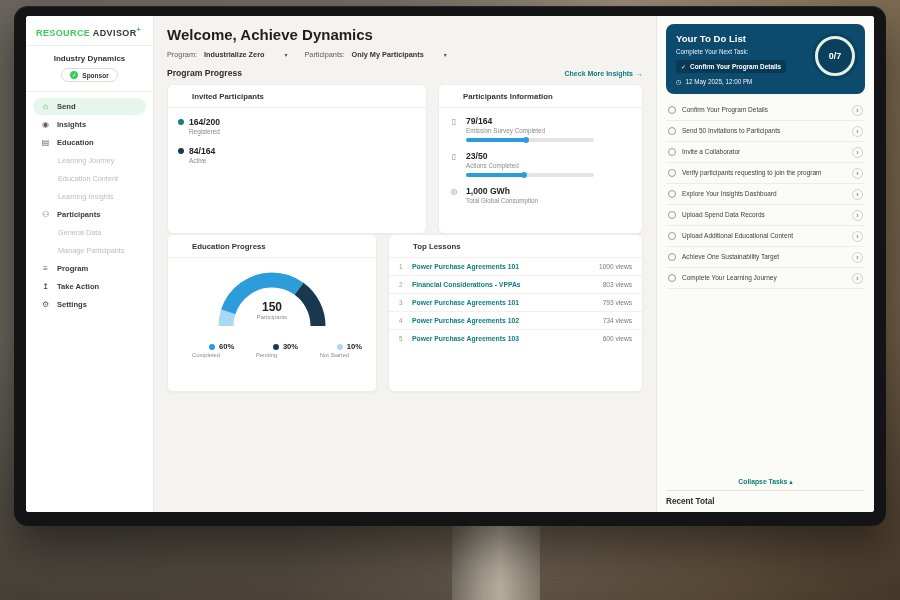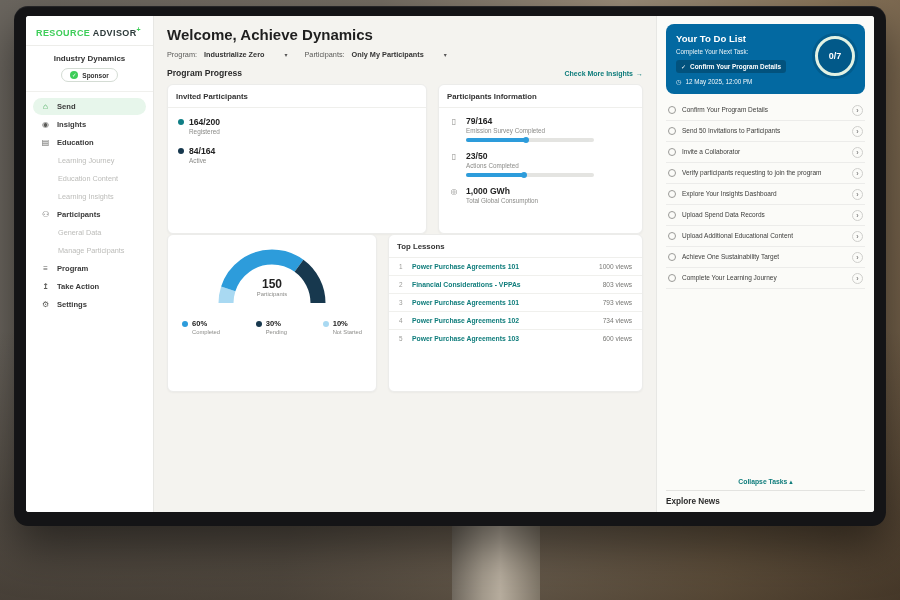--- a/index.html
+++ b/index.html
@@ -37,21 +37,21 @@
   .main { flex:1; background:#f4f3ef; padding:10px 13px; overflow:hidden; min-width:0; }
   h1.welcome { font-size:15px; font-weight:700; color:#1f1f1f; }
   .filters { display:flex; align-items:center; gap:7px; margin-top:7px; font-size:7.3px; color:#5a5a58; }
   .f-value { display:inline-flex; align-items:center; gap:20px; font-weight:700; color:#333; cursor:pointer; margin-right:10px; }
   .chev { font-size:6px; color:#555; }
   .sec-head { display:flex; align-items:center; justify-content:space-between; margin-top:9px; margin-bottom:6px; }
   .sec-title { font-size:8.6px; font-weight:700; color:#2b2b2b; }
   .sec-link { font-size:7px; font-weight:700; color:#0e7c7b; cursor:pointer; display:inline-flex; gap:3px; align-items:center; }
   .cards-row { display:flex; gap:11px; }
   .card { background:#fff; border:1px solid #ececea; border-radius:6px; box-shadow:0 1px 2px rgba(0,0,0,.04); overflow:hidden; }
-  .card-title { font-size:7.8px; font-weight:700; color:#333; padding:7px 8px 6px; border-bottom:1px solid #efefec; }
+  .card-title { font-size:7.8px; font-weight:700; color:#333; padding:7px 24px 6px; border-bottom:1px solid #efefec; }
   .card-invited { flex:0 0 260px; height:150px; }
   .card-info { flex:1; height:150px; }
   .card-edu { flex:0 0 210px; height:158px; }
   .card-lessons { flex:1; height:158px; }
 
   .donut-row { display:flex; align-items:center; gap:10px; padding:9px 10px; }
   .donut-wrap { position:relative; width:96px; height:96px; flex:none; }
   .donut-wrap svg { width:96px; height:96px; }
   .donut-center { position:absolute; inset:0; display:flex; flex-direction:column; align-items:center; justify-content:center; text-align:center; }
   .dc-val { font-size:12px; font-weight:700; color:#222; }
@@ -72,34 +72,34 @@
   .pfill::after { content:""; position:absolute; right:-2px; top:-1px; width:6px; height:6px; border-radius:50%; background:#2d9cdb; }
 
   .gauge-body { padding:6px 8px 0; }
   .gauge-wrap { position:relative; width:120px; margin:0 auto; }
   .gauge-wrap svg { width:120px; height:70px; display:block; }
   .g-center { position:absolute; left:0; right:0; top:36px; text-align:center; }
   .g-val { font-size:12px; font-weight:700; color:#222; }
   .g-lab { font-size:5.8px; color:#8b8b88; }
   .g-legend { display:flex; justify-content:space-between; padding:8px 6px 0; }
   .g-leg-item { text-align:left; }
-  .g-top { display:flex; align-items:center; gap:4px; }
+  .g-top { display:flex; align-items:center; gap:4px;margin-left:27px; }
   .g-top .dot { margin-top:0; }
   .g-leg-val { font-size:7.6px; font-weight:700; color:#222; }
   .g-leg-lab { font-size:5.8px; color:#8b8b88; margin-left:10px; margin-top:1px; }
 
   .lesson-row { display:flex; align-items:center; gap:6px; padding:5px 10px; border-bottom:1px solid #f0f0ed; cursor:pointer; }
   .lesson-row:last-child { border-bottom:none; }
   .l-rank { font-size:6.4px; color:#9a9a97; width:7px; }
   .l-title { flex:1; font-size:6.8px; font-weight:700; color:#0e7c7b; }
   .l-views { font-size:6.6px; color:#77777; color:#787875; }
 
   
   .todo-panel { width:218px; flex:none; background:#fbfbf8; border-left:1px solid #e7e7e4; padding:8px 9px 6px; overflow:hidden; display:flex; flex-direction:column; }
-  .todo-card { position:relative; background:#0369a1; border-radius:8px; padding:9px 10px; color:#fff; flex:none; }
+  .todo-card { position:relative; background:#0c4a6e; border-radius:8px; padding:9px 10px; color:#fff; flex:none; }
   .todo-title { font-size:9.6px; font-weight:700; }
   .todo-sub { font-size:6.3px; margin-top:4px; opacity:.92; }
   .todo-next { display:inline-flex; align-items:center; gap:4px; margin-top:4px; background:rgba(0,0,0,.22); border-radius:3px; padding:3px 5px; font-size:6.4px; font-weight:700; cursor:pointer; max-width:140px; }
   .chk { font-size:6px; }
   .todo-due { display:flex; gap:4px; align-items:center; margin-top:5px; font-size:6.3px; opacity:.95; }
   .todo-ring { position:absolute; top:12px; right:10px; width:40px; height:40px; border-radius:50%;
     border:3px solid #e3f2e3; background:rgba(0,0,0,.15); box-shadow:0 0 0 3px rgba(0,0,0,.12);
     display:flex; align-items:center; justify-content:center; font-size:9px; font-weight:700; color:#fff; }
   .task-list { margin-top:6px; flex:1; min-height:0; }
   .task-row { display:flex; align-items:center; gap:6px; padding:4.5px 2px; border-bottom:1px solid #ececE9; border-bottom:1px solid #ececе9; border-bottom:1px solid #ececc%; border-bottom:1px solid #ececea; cursor:pointer; }
@@ -255,20 +255,21 @@
                 </div>
               </div>
             </div>
           </div>
         </div>
 
 
         <div class="cards-row">
 
           <div class="card card-edu">
+            <div class="card-title">Education Progress</div>
             <div class="gauge-body">
               <div class="gauge-wrap">
                 <svg viewBox="0 0 120 70">
                     <path d="M14 62A46 46 0 0 1 106 62" stroke-width="15" fill="none" stroke="#a9d9f2" pathLength="100" stroke-dasharray="10 90" stroke-dashoffset="0"></path>
                     <path d="M14 62A46 46 0 0 1 106 62" stroke-width="15" fill="none" stroke="#2d9cdb" pathLength="100" stroke-dasharray="60 40" stroke-dashoffset="-10"></path>
                     <path d="M14 62A46 46 0 0 1 106 62" stroke-width="15" fill="none" stroke="#17384e" pathLength="100" stroke-dasharray="30 70" stroke-dashoffset="-70"></path>
                   </svg>
                 <div class="g-center">
                   <div class="g-val">150</div>
                   <div class="g-lab">Participants</div>
@@ -394,18 +395,18 @@
             <span class="t-label">Complete Your Learning Journey</span>
             <span class="t-go">›</span>
           </div>
         </div>
 
         <div class="collapse-link">
           <span>Collapse Tasks</span>
           <span>▴</span>
         </div>
 
-        <div class="recent-news">Explore News</div>
+        <div class="recent-news">Recent Total</div>
       </section>
 
     </div>
   </div>
 </div>
 
 </body></html>

